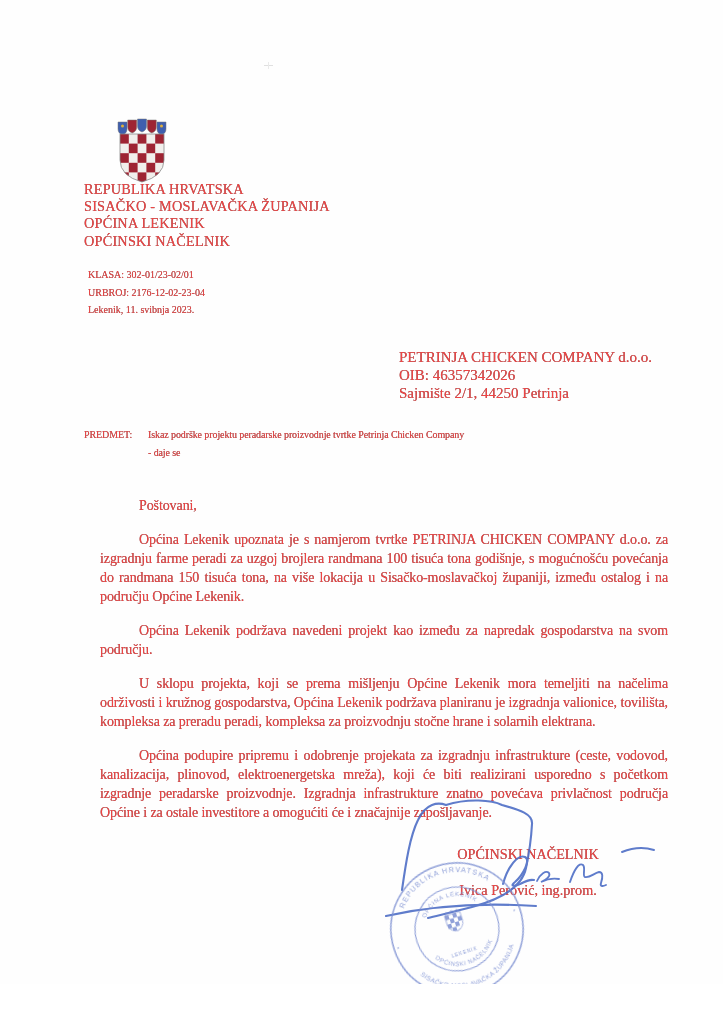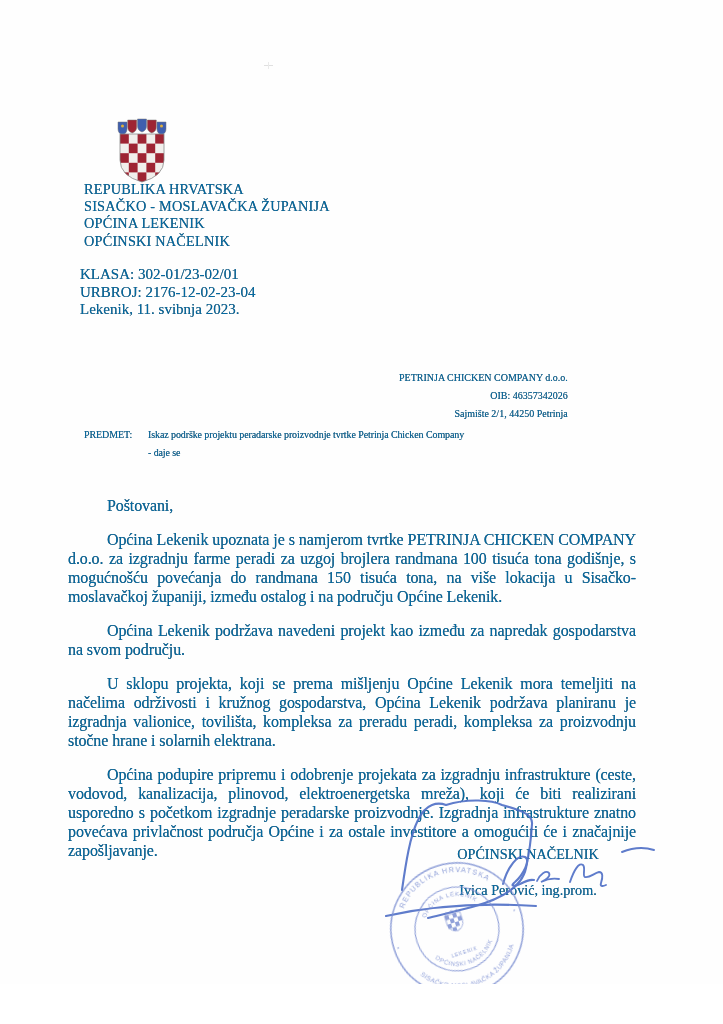--- a/index.html
+++ b/index.html
@@ -1,40 +1,40 @@
 <!DOCTYPE html>
 <html><head>
 <meta charset="utf-8">
 <style>
   * { margin:0; padding:0; box-sizing:border-box; }
   html,body { background:#ffffff; }
   .page {
     position:relative; width:723px; height:984px; background:#fefefe;
-    font-family:"Liberation Serif", serif; color:#0369a1; overflow:hidden;
+    font-family:"Liberation Serif", serif; color:#ef4444; overflow:hidden;
   }
   .txt { text-shadow:0 0 0.5px rgba(46,46,46,.75); }
 
   
   .emblem { position:absolute; left:116px; top:118px; width:52px; height:68px; }
 
   
   .letterhead { position:absolute; left:84px; top:181px; font-size:14.3px; line-height:17.2px; letter-spacing:.2px; }
 
   
-  .refblock { position:absolute; left:80px; top:266px; font-size:15px; line-height:17.6px; }
+  .refblock { position:absolute; left:88px; top:266px; font-size:10px; line-height:17.6px; }
 
   
-  .recipient { position:absolute; left:399px; top:369px; font-size:10px; line-height:17.8px;text-align:right; }
+  .recipient { position:absolute; left:399px; top:349px; font-size:15px; line-height:17.8px; }
 
   
   .subject { position:absolute; left:84px; top:426px; width:572px; font-size:10px; line-height:18.3px; padding-left:64px; letter-spacing:-0.1px; }
   .subject-label { position:absolute; left:0; top:0; }
 
   
-  .letter-body { position:absolute; left:68px; top:496px; width:568px; font-size:16px; line-height:19px; letter-spacing:-0.1px; }
+  .letter-body { position:absolute; left:100px; top:496px; width:568px; font-size:14px; line-height:19px; letter-spacing:-0.1px; }
   .letter-body .sal { text-indent:39px; }
   .letter-body p { margin-top:15px; text-indent:39px; text-align:justify; }
 
   
   .sigblock { position:absolute; left:408px; top:846px; width:240px; text-align:center; font-size:14.2px; }
   .sig-name { margin-top:19px; }
 
   
   .ink { position:absolute; left:340px; top:790px; width:360px; height:234px; }
   .sig-stroke { filter:blur(.25px); }

